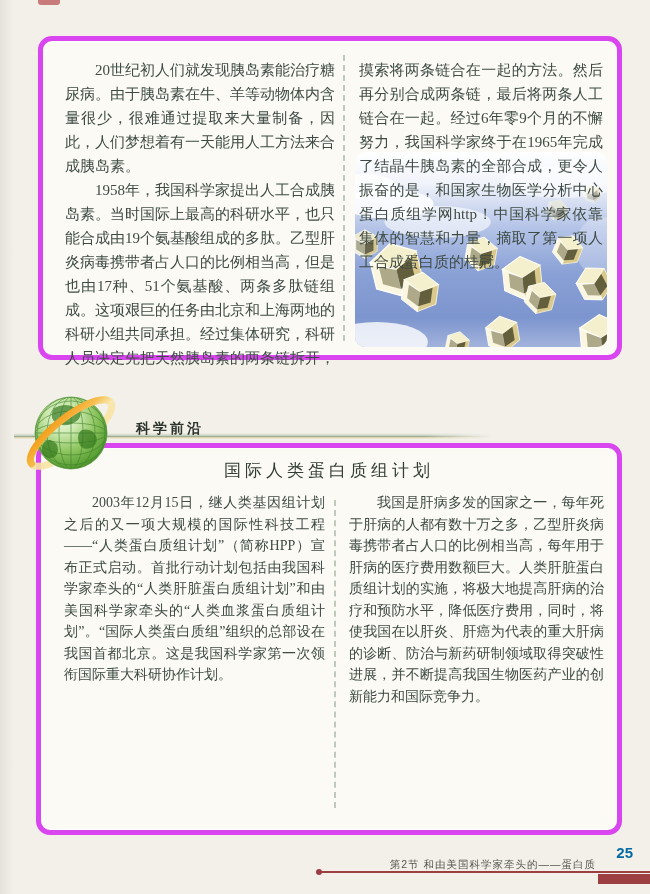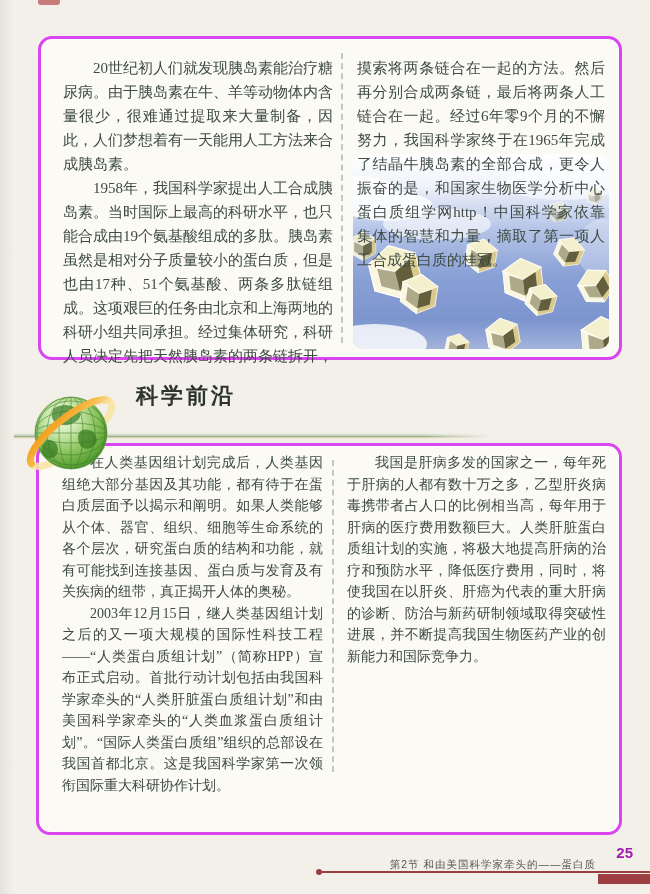--- a/index.html
+++ b/index.html
@@ -18,21 +18,21 @@
   }
   .edge-mark{
     position:absolute;left:38px;top:0;width:22px;height:5px;
     background:#b85456;opacity:.75;border-radius:0 0 3px 3px;
   }
 
   
   .box{
     position:absolute;
     background:#fbfaf5;
-    border:3px solid #d946ef;
+    border:5px solid #d946ef;
     border-radius:14px;
     box-sizing:border-box;
     box-shadow:0 0 0 1px rgba(255,255,255,.6) inset;
   }
   .top-box{left:38px;top:36px;width:584px;height:324px;display:flex;}
   .bottom-box{left:36px;top:443px;width:586px;height:392px;}
 
   .col{box-sizing:border-box;}
   .top-box .col-left{width:300px;padding:17px 8px 10px 22px;}
   .top-box .col-right{flex:1;padding:17px 14px 8px 14px;position:relative;}
@@ -62,23 +62,23 @@
   
   .sf-stripe{
     position:absolute;left:14px;top:433px;width:478px;height:6px;z-index:1;
     background:linear-gradient(to bottom,#f0f1e9 0%,#ccd5c5 40%,#93a48d 55%,#d7d1ab 72%,#f3f0df 100%);
   }
   .sf-stripe::after{
     content:"";position:absolute;right:0;top:0;bottom:0;width:70px;
     background:linear-gradient(to right,rgba(242,240,233,0),#f2f0e9);
   }
   .sf-heading{
-    position:absolute;left:136px;top:381px;z-index:2;
+    position:absolute;left:136px;top:420px;z-index:2;
     font-family:"Liberation Sans","DejaVu Sans",sans-serif;
-    font-weight:bold;font-size:22px;letter-spacing:3px;color:#2d332d;text-align:center;
+    font-weight:bold;font-size:14px;letter-spacing:3px;color:#2d332d;text-align:center;
   }
   .globe{position:absolute;left:16px;top:374px;width:112px;height:116px;z-index:3;}
 
   
   .box-title{
     margin:11px 0 4px 0;
     text-align:center;
     font-size:17px;font-weight:normal;letter-spacing:4px;
     color:#333d35;
   }
@@ -95,37 +95,37 @@
     background:#9c3e42;
   }
   .footer-text{
     position:absolute;right:54px;top:858px;
     font-family:"Liberation Sans","DejaVu Sans",sans-serif;
     font-size:10.5px;color:#55544d;letter-spacing:1px;
   }
   .footer-num{
     position:absolute;right:17px;top:844px;
     font-family:"Liberation Sans","DejaVu Sans",sans-serif;
-    font-size:15px;font-weight:bold;color:#a21caf;
+    font-size:15px;font-weight:bold;color:#0369a1;
   }
   .footer-block{
     position:absolute;left:598px;right:0;top:874px;height:10px;background:#9c3e42;
   }
 </style>
 </head>
 <body>
 
 <div class="page">
 
   <div class="edge-mark"></div>
 
   <section class="box top-box">
     <div class="col col-left">
       <p class="para">20世纪初人们就发现胰岛素能治疗糖尿病。由于胰岛素在牛、羊等动物体内含量很少，很难通过提取来大量制备，因此，人们梦想着有一天能用人工方法来合成胰岛素。</p>
-      <p class="para">1958年，我国科学家提出人工合成胰岛素。当时国际上最高的科研水平，也只能合成由19个氨基酸组成的多肽。胰岛素虽然是相对分子质量较小的蛋白质，但是也由17种、51个氨基酸、两条多肽链组成。这项艰巨的任务由北京和上海两地的科研小组共同承担。经过集体研究，科研人员决定先把天然胰岛素的两条链拆开，</p>
+      <p class="para">1958年，我国科学家提出人工合成胰岛素。当时国际上最高的科研水平，也只能合成由19个氨基酸组成的多肽。乙型肝炎病毒携带者占人口的比例相当高，但是也由17种、51个氨基酸、两条多肽链组成。这项艰巨的任务由北京和上海两地的科研小组共同承担。经过集体研究，科研人员决定先把天然胰岛素的两条链拆开，</p>
     </div>
     <div class="divider"></div>
     <div class="col col-right">
       <p class="para no-indent">摸索将两条链合在一起的方法。然后再分别合成两条链，最后将两条人工链合在一起。经过6年零9个月的不懈努力，我国科学家终于在1965年完成了结晶牛胰岛素的全部合成，更令人振奋的是，和国家生物医学分析中心蛋白质组学网http！中国科学家依靠集体的智慧和力量，摘取了第一项人工合成蛋白质的桂冠。</p>
 
       <div class="crystal-photo">
         <svg viewBox="0 0 256 195" preserveAspectRatio="none">
           <defs>
             <linearGradient id="sky" x1="0" y1="0" x2="0" y2="1">
               <stop offset="0" stop-color="#ffffff"></stop>
@@ -216,23 +216,23 @@
       <path d="M66,56 q10,-2 14,6 q3,8 -5,12 q-9,3 -12,-5 q-3,-9 3,-13z"></path>
       <path d="M34,66 q8,2 8,10 q-1,9 -9,8 q-8,-2 -7,-10 q1,-8 8,-8z"></path>
     </g>
 
     <g transform="rotate(-38 55 59)">
       <path d="M5,59 A50,16 0 0 1 105,59" fill="none" stroke="url(#ringGrad)" stroke-width="7" stroke-linecap="round"></path>
     </g>
   </svg>
 
   <section class="box bottom-box">
+    <h3 class="box-title">国际人类蛋白质组计划</h3>
     <div class="bottom-cols">
       <div class="col col-left">
-        <p class="para">在人类基因组计划完成后，人类基因组绝大部分基因及其功能，都有待于在蛋白质层面予以揭示和阐明。如果人类能够从个体、器官、组织、细胞等生命系统的各个层次，研究蛋白质的结构和功能，就有可能找到连接基因、蛋白质与发育及有关疾病的纽带，真正揭开人体的奥秘。</p>
         <p class="para">2003年12月15日，继人类基因组计划之后的又一项大规模的国际性科技工程——“人类蛋白质组计划”（简称HPP）宣布正式启动。首批行动计划包括由我国科学家牵头的“人类肝脏蛋白质组计划”和由美国科学家牵头的“人类血浆蛋白质组计划”。“国际人类蛋白质组”组织的总部设在我国首都北京。这是我国科学家第一次领衔国际重大科研协作计划。</p>
       </div>
       <div class="divider"></div>
       <div class="col col-right">
         <p class="para">我国是肝病多发的国家之一，每年死于肝病的人都有数十万之多，乙型肝炎病毒携带者占人口的比例相当高，每年用于肝病的医疗费用数额巨大。人类肝脏蛋白质组计划的实施，将极大地提高肝病的治疗和预防水平，降低医疗费用，同时，将使我国在以肝炎、肝癌为代表的重大肝病的诊断、防治与新药研制领域取得突破性进展，并不断提高我国生物医药产业的创新能力和国际竞争力。</p>
       </div>
     </div>
   </section>
 
   <footer>

